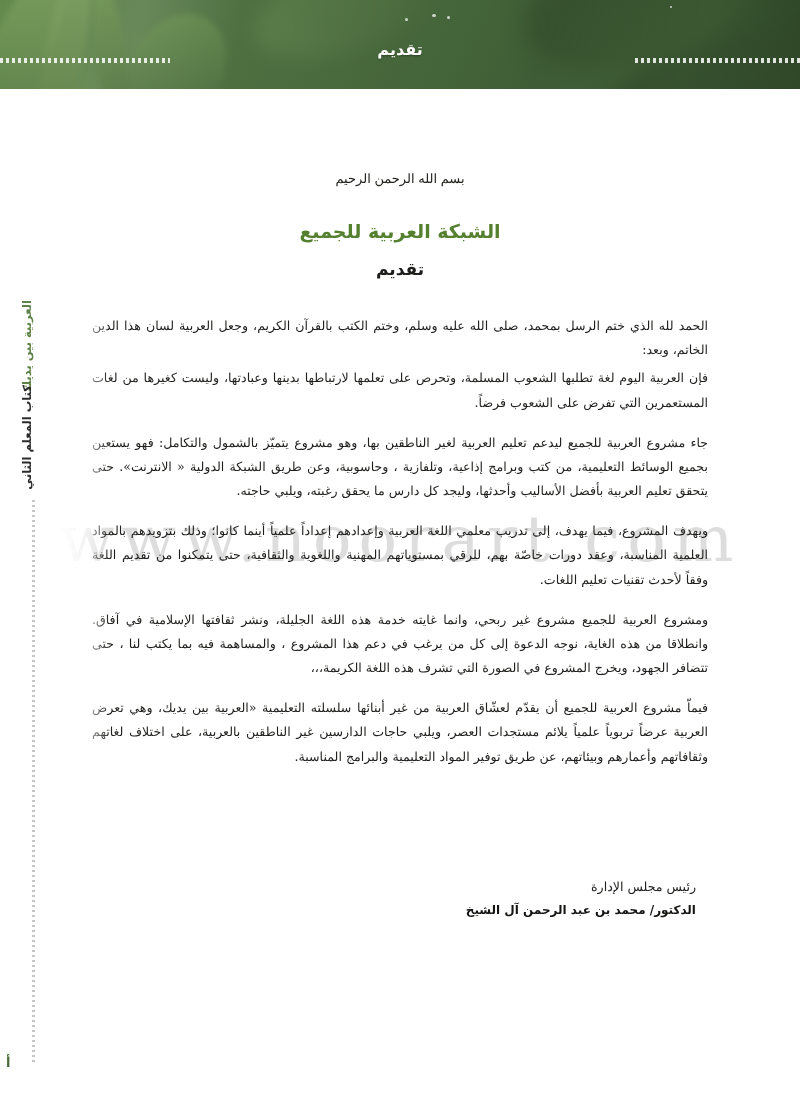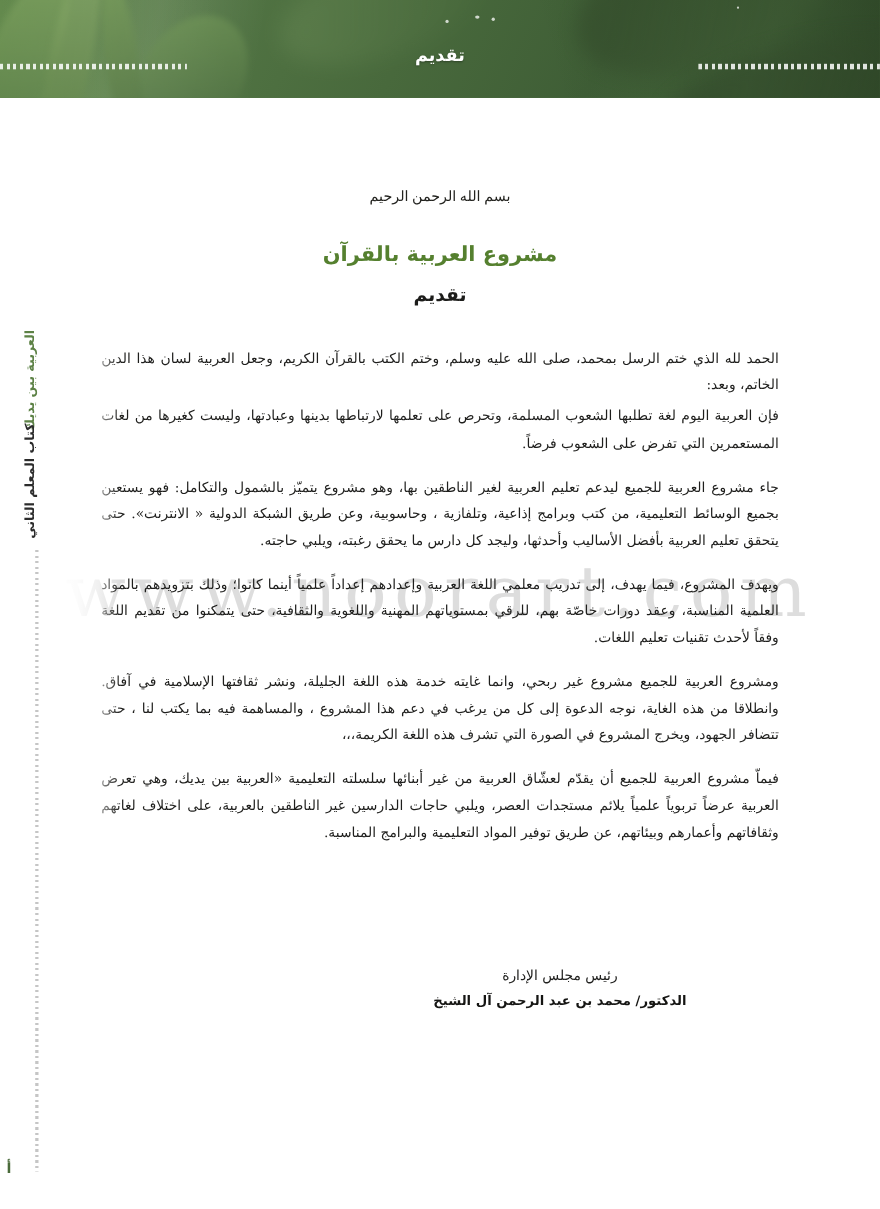--- a/index.html
+++ b/index.html
@@ -185,21 +185,21 @@
     width: 800px;
     height: 1010px;
     z-index: 4;
   }
   .basmala {
     position: absolute;
     top: 82px;
     left: 0;
     width: 800px;
     text-align: center;
-    font-family: Liberation Serif, serif;
+    font-family: Liberation Sans, sans-serif;
     font-size: 13px;
     color: #23231f;
   }
   .main-title {
     position: absolute;
     top: 131px;
     left: 0;
     width: 800px;
     text-align: center;
     font-size: 19px;
@@ -249,24 +249,23 @@
     background: linear-gradient(90deg,
       rgba(255,255,255,0.97) 0%,
       rgba(255,255,255,0.92) 35%,
       rgba(255,255,255,0.55) 68%,
       rgba(255,255,255,0.0) 100%);
   }
 
   .signature {
     position: absolute;
     top: 790px;
-    right: 76px;
+    right: 104px;
     width: 430px;
     direction: rtl;
-    text-align: center;
   }
   .sig-role {
     font-family: "DejaVu Serif", "Liberation Serif", serif;
     font-size: 12.6px;
     color: #20201e;
     margin-bottom: 9px;
   }
   .sig-name {
     font-size: 12px;
     font-weight: bold;
@@ -300,21 +299,21 @@
   <div class="side-label booktitle">كتاب المعلم الثاني</div>
   <div class="side-dots"></div>
 </div>
 <div class="page-marker">أ</div>
 
 <div id="watermark">www.noorart.com</div>
 
 <div id="content">
 
   <div class="basmala">بسم الله الرحمن الرحيم</div>
-  <div class="main-title">مشروع العربية بالقرآن</div>
+  <div class="main-title">الشبكة العربية للجميع</div>
   <div class="sub-title">تقديم</div>
 
   <div class="body-block">
     <p class="tight">الحمد لله الذي ختم الرسل بمحمد، صلى الله عليه وسلم، وختم الكتب بالقرآن الكريم، وجعل العربية لسان هذا الدين الخاتم، وبعد:</p>
     <p>فإن العربية اليوم لغة تطلبها الشعوب المسلمة، وتحرص على تعلمها لارتباطها بدينها وعبادتها، وليست كغيرها من لغات المستعمرين التي تفرض على الشعوب فرضاً.</p>
     <p>
       <span>جاء مشروع </span><b>العربية للجميع</b><span> ليدعم تعليم العربية لغير الناطقين بها، وهو مشروع يتميّز بالشمول والتكامل: فهو يستعين بجميع الوسائط التعليمية، من كتب وبرامج إذاعية، وتلفازية ، وحاسوبية، وعن طريق الشبكة الدولية « الانترنت». حتى يتحقق تعليم العربية بأفضل الأساليب وأحدثها، وليجد كل دارس ما يحقق رغبته، ويلبي حاجته.</span>
     </p>
     <p>ويهدف المشروع، فيما يهدف، إلى تدريب معلمي اللغة العربية وإعدادهم إعداداً علمياً أينما كانوا؛ وذلك بتزويدهم بالمواد العلمية المناسبة، وعقد دورات خاصّة بهم، للرقي بمستوياتهم المهنية واللغوية والثقافية، حتى يتمكنوا من تقديم اللغة وفقاً لأحدث تقنيات تعليم اللغات.</p>
     <p>

